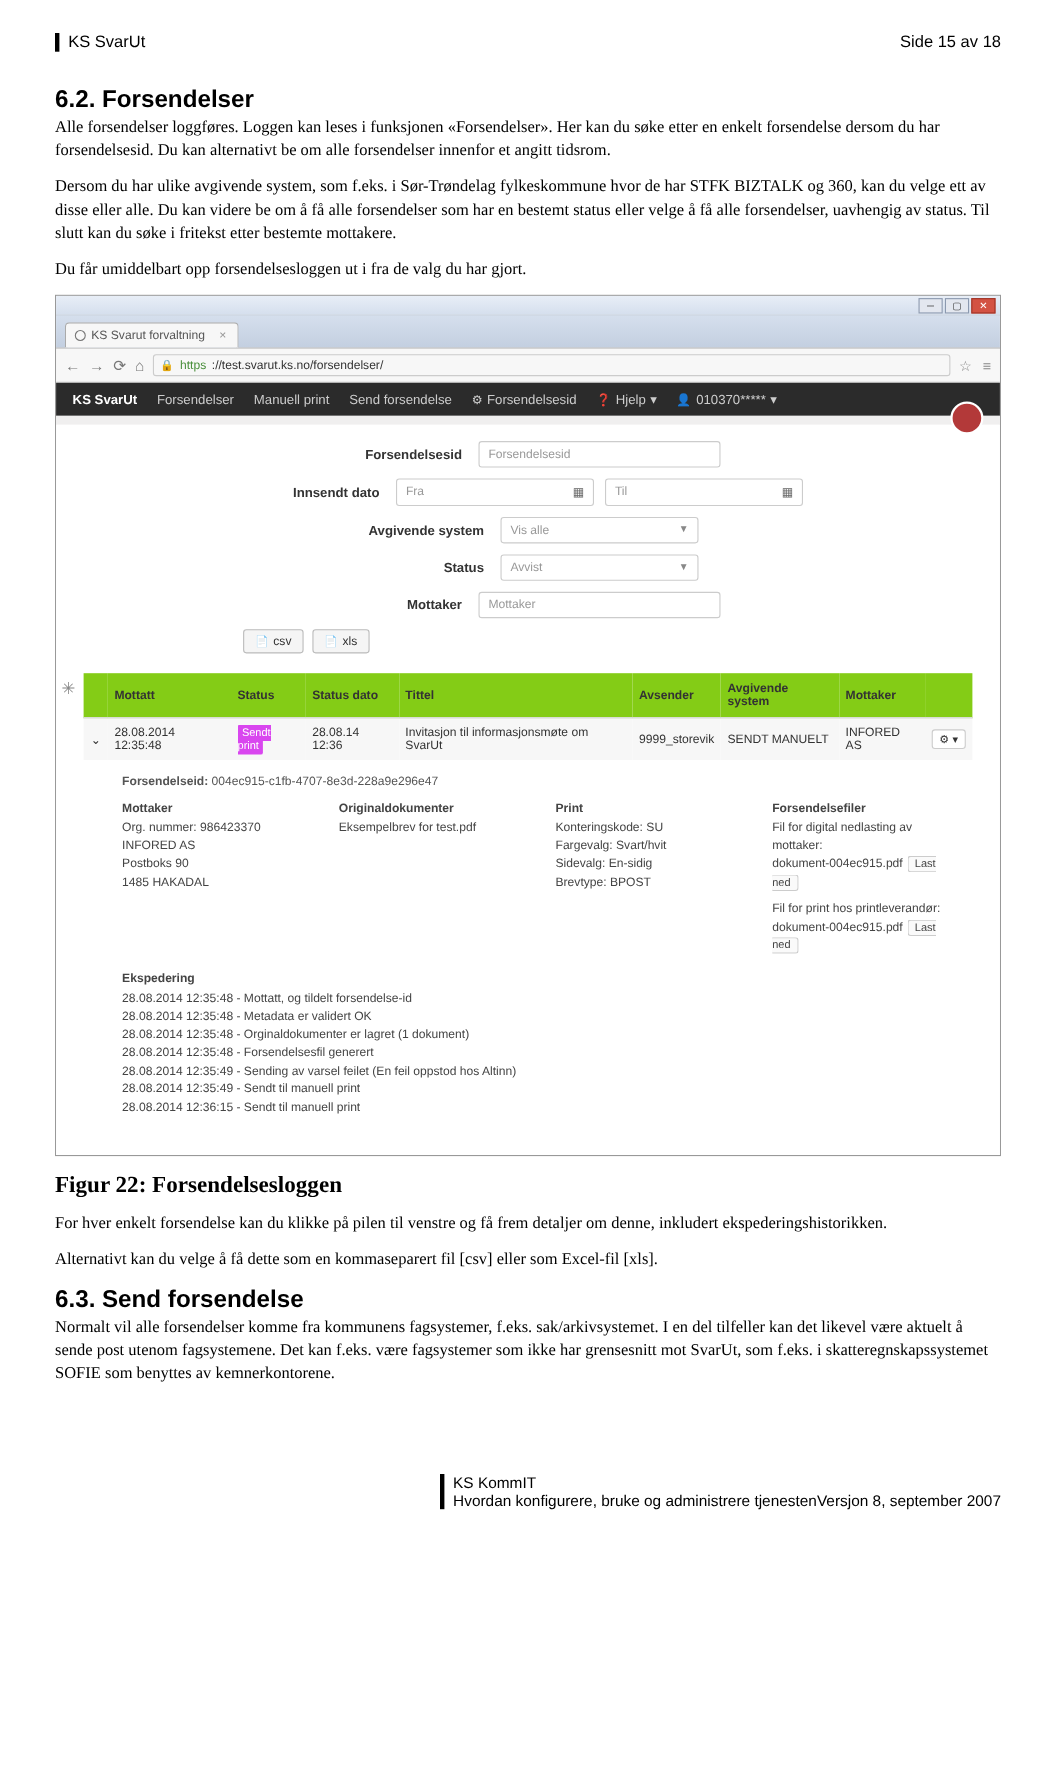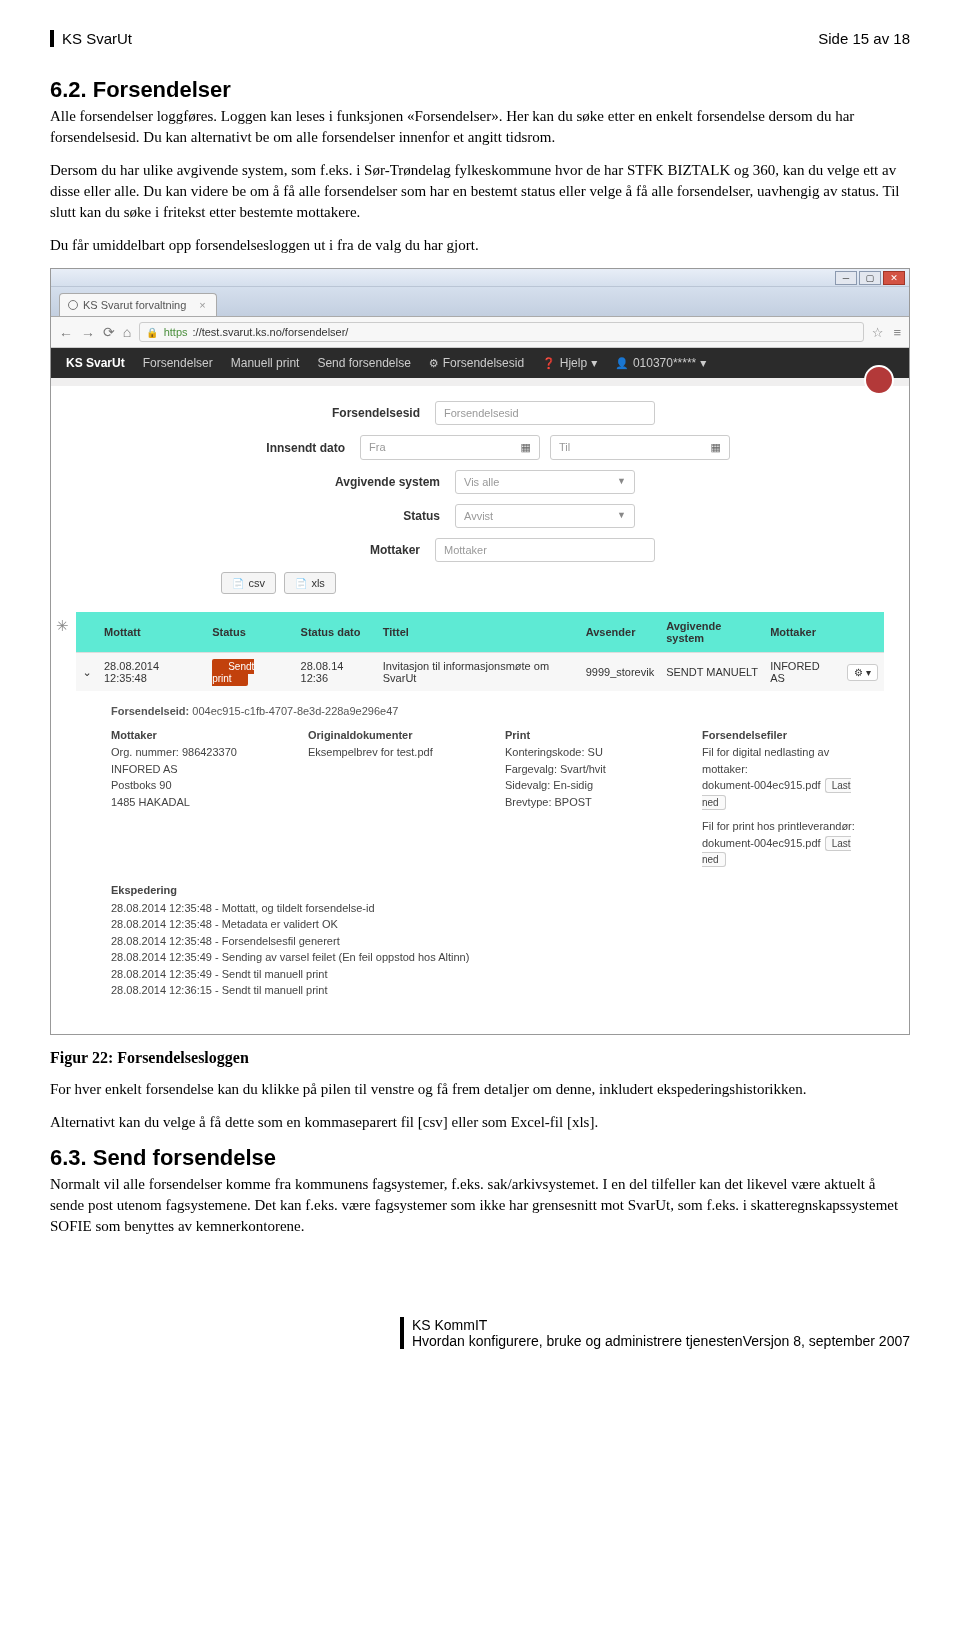--- a/index.html
+++ b/index.html
@@ -10,21 +10,21 @@
     padding: 30px 50px 20px 50px;
     color: #000;
     font-size: 14px;
   }
   .header-row { display: flex; justify-content: space-between; margin-bottom: 30px; font-family: Helvetica, Arial, sans-serif; }
   .header-left { border-left: 4px solid #000; padding-left: 8px; font-size: 15px; }
   .header-right { font-size: 15px; text-align: center; }
   h2.section-head { font-family: Helvetica, Arial, sans-serif; font-weight: bold; font-size: 22px; margin-bottom: 3px; }
   h2.section-head .num { margin-right: 6px; }
   .body-text { font-size: 15px; line-height: 1.4; margin-bottom: 12px; }
-  .caption { font-size: 16px; font-weight: bold; margin: 14px 0 12px 0; font-family: Georgia, serif; }
+  .caption { font-size: 21px; font-weight: bold; margin: 14px 0 12px 0; font-family: Georgia, serif; }
 
   
   .screenshot {
     border: 1px solid #999;
     background: #fff;
     margin-top: 10px;
     font-family: Arial, Helvetica, sans-serif;
     font-size: 11px;
     color: #333;
   }
@@ -114,24 +114,24 @@
   .sel-caret { color: #888; font-size: 9px; }
   .cal-ic { color: #666; }
   .export-btns { margin-left: 145px; display: flex; gap: 8px; margin-top: 5px; margin-bottom: 18px; }
   .exp-btn { border: 1px solid #bbb; background: #f5f5f5; border-radius: 3px; padding: 4px 10px; font-size: 11px; display: flex; align-items: center; gap: 4px; }
   .file-ic { font-size: 10px; }
 
   .spinner { float: left; margin-left: -20px; margin-top: 5px; width: 16px; height: 16px; }
   .spinner::before { content: "✳"; color: #888; font-size: 15px; }
 
   .data-table { width: 100%; border-collapse: collapse; font-size: 11px; }
-  .data-table th { text-align: left; padding: 8px 6px; font-weight: bold; background: #5eead4; border-bottom: 1px solid #ddd; }
+  .data-table th { text-align: left; padding: 8px 6px; font-weight: bold; background: #84cc16; border-bottom: 1px solid #ddd; }
   .data-table td { padding: 7px 6px; background: #f7f7f7; vertical-align: middle; }
   .chev-cell { width: 22px; text-align: center; }
-  .badge-orange { background: #c2410c; color: #fff; padding: 2px 16px; border-radius: 2px; font-size: 10px; }
+  .badge-orange { background: #d946ef; color: #fff; padding: 2px 4px; border-radius: 2px; font-size: 10px; }
   .gear-btn { border: 1px solid #ccc; background: #fff; border-radius: 3px; padding: 2px 6px; display: inline-flex; align-items: center; gap: 3px; font-size: 10px; }
 
   .detail-panel { background: #fff; padding: 14px 25px 10px 35px; font-size: 11px; color: #444; }
   .detail-row-top { display: flex; gap: 40px; margin-bottom: 16px; margin-top: 4px; }
   .detail-col { flex: 1; }
   .detail-col h5 { font-weight: bold; font-size: 11px; margin-bottom: 3px; }
   .detail-col div { line-height: 1.5; }
   .dl-btn { border: 1px solid #ccc; background: #fafafa; border-radius: 3px; padding: 1px 6px; font-size: 10px; margin-left: 4px; }
   .eksp-head { font-weight: bold; margin-bottom: 4px; margin-top: 4px; }
   .eksp-list div { line-height: 1.5; font-size: 11px; }
@@ -318,20 +318,21 @@
           <div>Fil for digital nedlasting av mottaker:</div>
           <div><span>dokument-004ec915.pdf</span><span class="dl-btn">Last ned</span></div>
           <div style="margin-top:8px;">Fil for print hos printleverandør:</div>
           <div><span>dokument-004ec915.pdf</span><span class="dl-btn">Last ned</span></div>
         </div>
       </div>
       <div class="eksp-head">Ekspedering</div>
       <div class="eksp-list">
         <div>28.08.2014 12:35:48 - Mottatt, og tildelt forsendelse-id</div>
         <div>28.08.2014 12:35:48 - Metadata er validert OK</div>
+        <div>28.08.2014 12:35:48 - Orginaldokumenter er lagret (1 dokument)</div>
         <div>28.08.2014 12:35:48 - Forsendelsesfil generert</div>
         <div>28.08.2014 12:35:49 - Sending av varsel feilet (En feil oppstod hos Altinn)</div>
         <div>28.08.2014 12:35:49 - Sendt til manuell print</div>
         <div>28.08.2014 12:36:15 - Sendt til manuell print</div>
       </div>
     </div>
 
   </div>
 </div>
 

